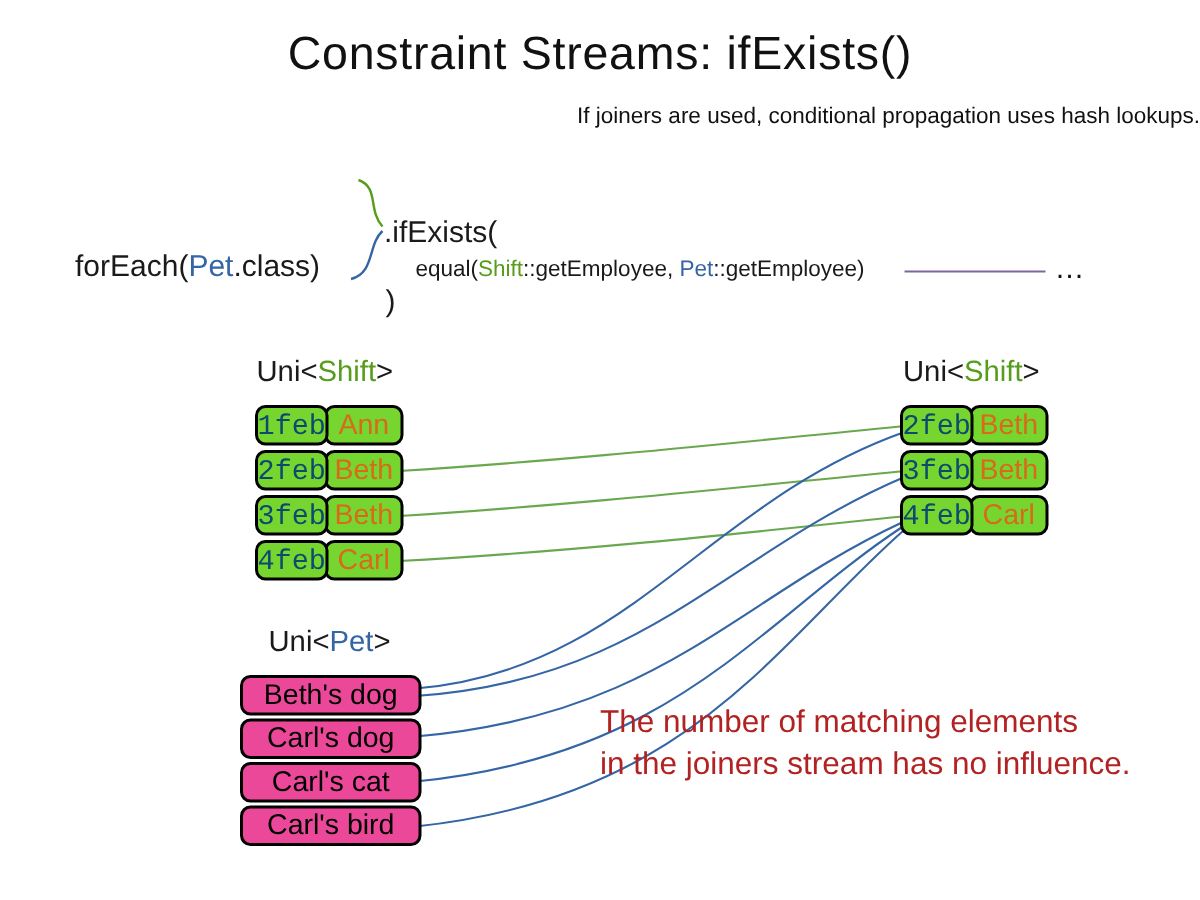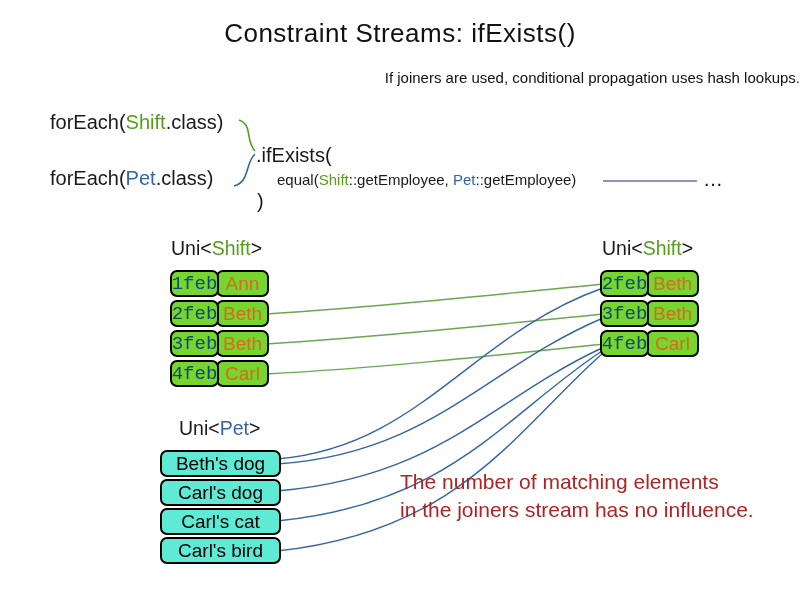--- a/index.html
+++ b/index.html
@@ -16,21 +16,21 @@
     position: absolute;
     left: 0; top: 0;
     width: 800px; height: 600px;
     z-index: 1;
   }
   .abs { position: absolute; z-index: 2; white-space: nowrap; }
 
   .title {
     left: 0; top: 18px; width: 800px;
     text-align: center;
-    font-size: 26px;
+    font-size: 31px;
     letter-spacing: 0.5px;
     color: #111111;
   }
   .subtitle {
     left: 0; top: 69px; width: 800px;
     text-align: right;
     font-size: 15px;
     color: #111111;
   }
 
@@ -55,21 +55,21 @@
     font-size: 19px;
   }
   .date-cell { width: 49px; color: #0c4a6e; z-index: 3; font-family: Liberation Mono, monospace; }
   .name-cell { width: 53px; margin-left: -3px; color: #d9691c; }
 
   .pet-list { display: flex; flex-direction: column; gap: 2px; }
   .pet-box {
     width: 121px;
     height: 27px;
     box-sizing: border-box;
-    background: #5eead4;
+    background: #ec4899;
     border: 2px solid #000000;
     border-radius: 7px;
     display: flex;
     align-items: center;
     justify-content: center;
     font-size: 19px;
     color: #000000;
   }
 
   .note {
@@ -99,23 +99,20 @@
     <path d="M 277 459 C 420 447, 470 335, 603 288" fill="none" stroke="#3465a4" stroke-width="1.4"></path>
     <path d="M 277 464 C 430 454, 485 368, 603 318" fill="none" stroke="#3465a4" stroke-width="1.4"></path>
     <path d="M 277 491 C 440 477, 490 400, 602 348" fill="none" stroke="#3465a4" stroke-width="1.4"></path>
     <path d="M 277 521 C 450 504, 505 415, 602 351" fill="none" stroke="#3465a4" stroke-width="1.4"></path>
     <path d="M 277 551 C 460 532, 518 428, 602 354" fill="none" stroke="#3465a4" stroke-width="1.4"></path>
   </svg>
 
   <div class="abs title">Constraint Streams: ifExists()</div>
   <div class="abs subtitle">If joiners are used, conditional propagation uses hash lookups.</div>
 
-  <div class="abs code-lg" style="left:50px; top:111px;">
-    <span>forEach(</span><span class="green-txt">Shift</span><span>.class)</span>
-  </div>
 
   <div class="abs code-lg" style="left:256px; top:144px;">.ifExists(</div>
 
   <div class="abs code-lg" style="left:50px; top:167px;">
     <span>forEach(</span><span class="blue-txt">Pet</span><span>.class)</span>
   </div>
 
   <div class="abs code-sm" style="left:277px; top:171px;">
     <span>equal(</span><span class="green-txt">Shift</span><span>::getEmployee, </span><span class="blue-txt">Pet</span><span>::getEmployee)</span>
   </div>

